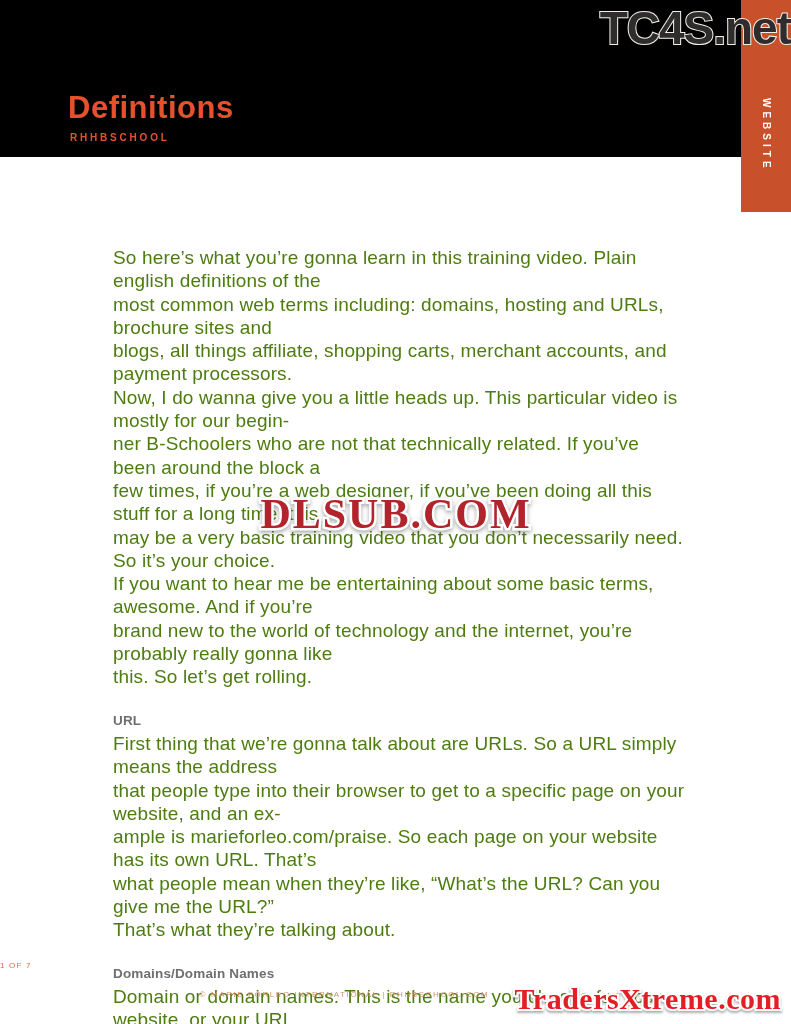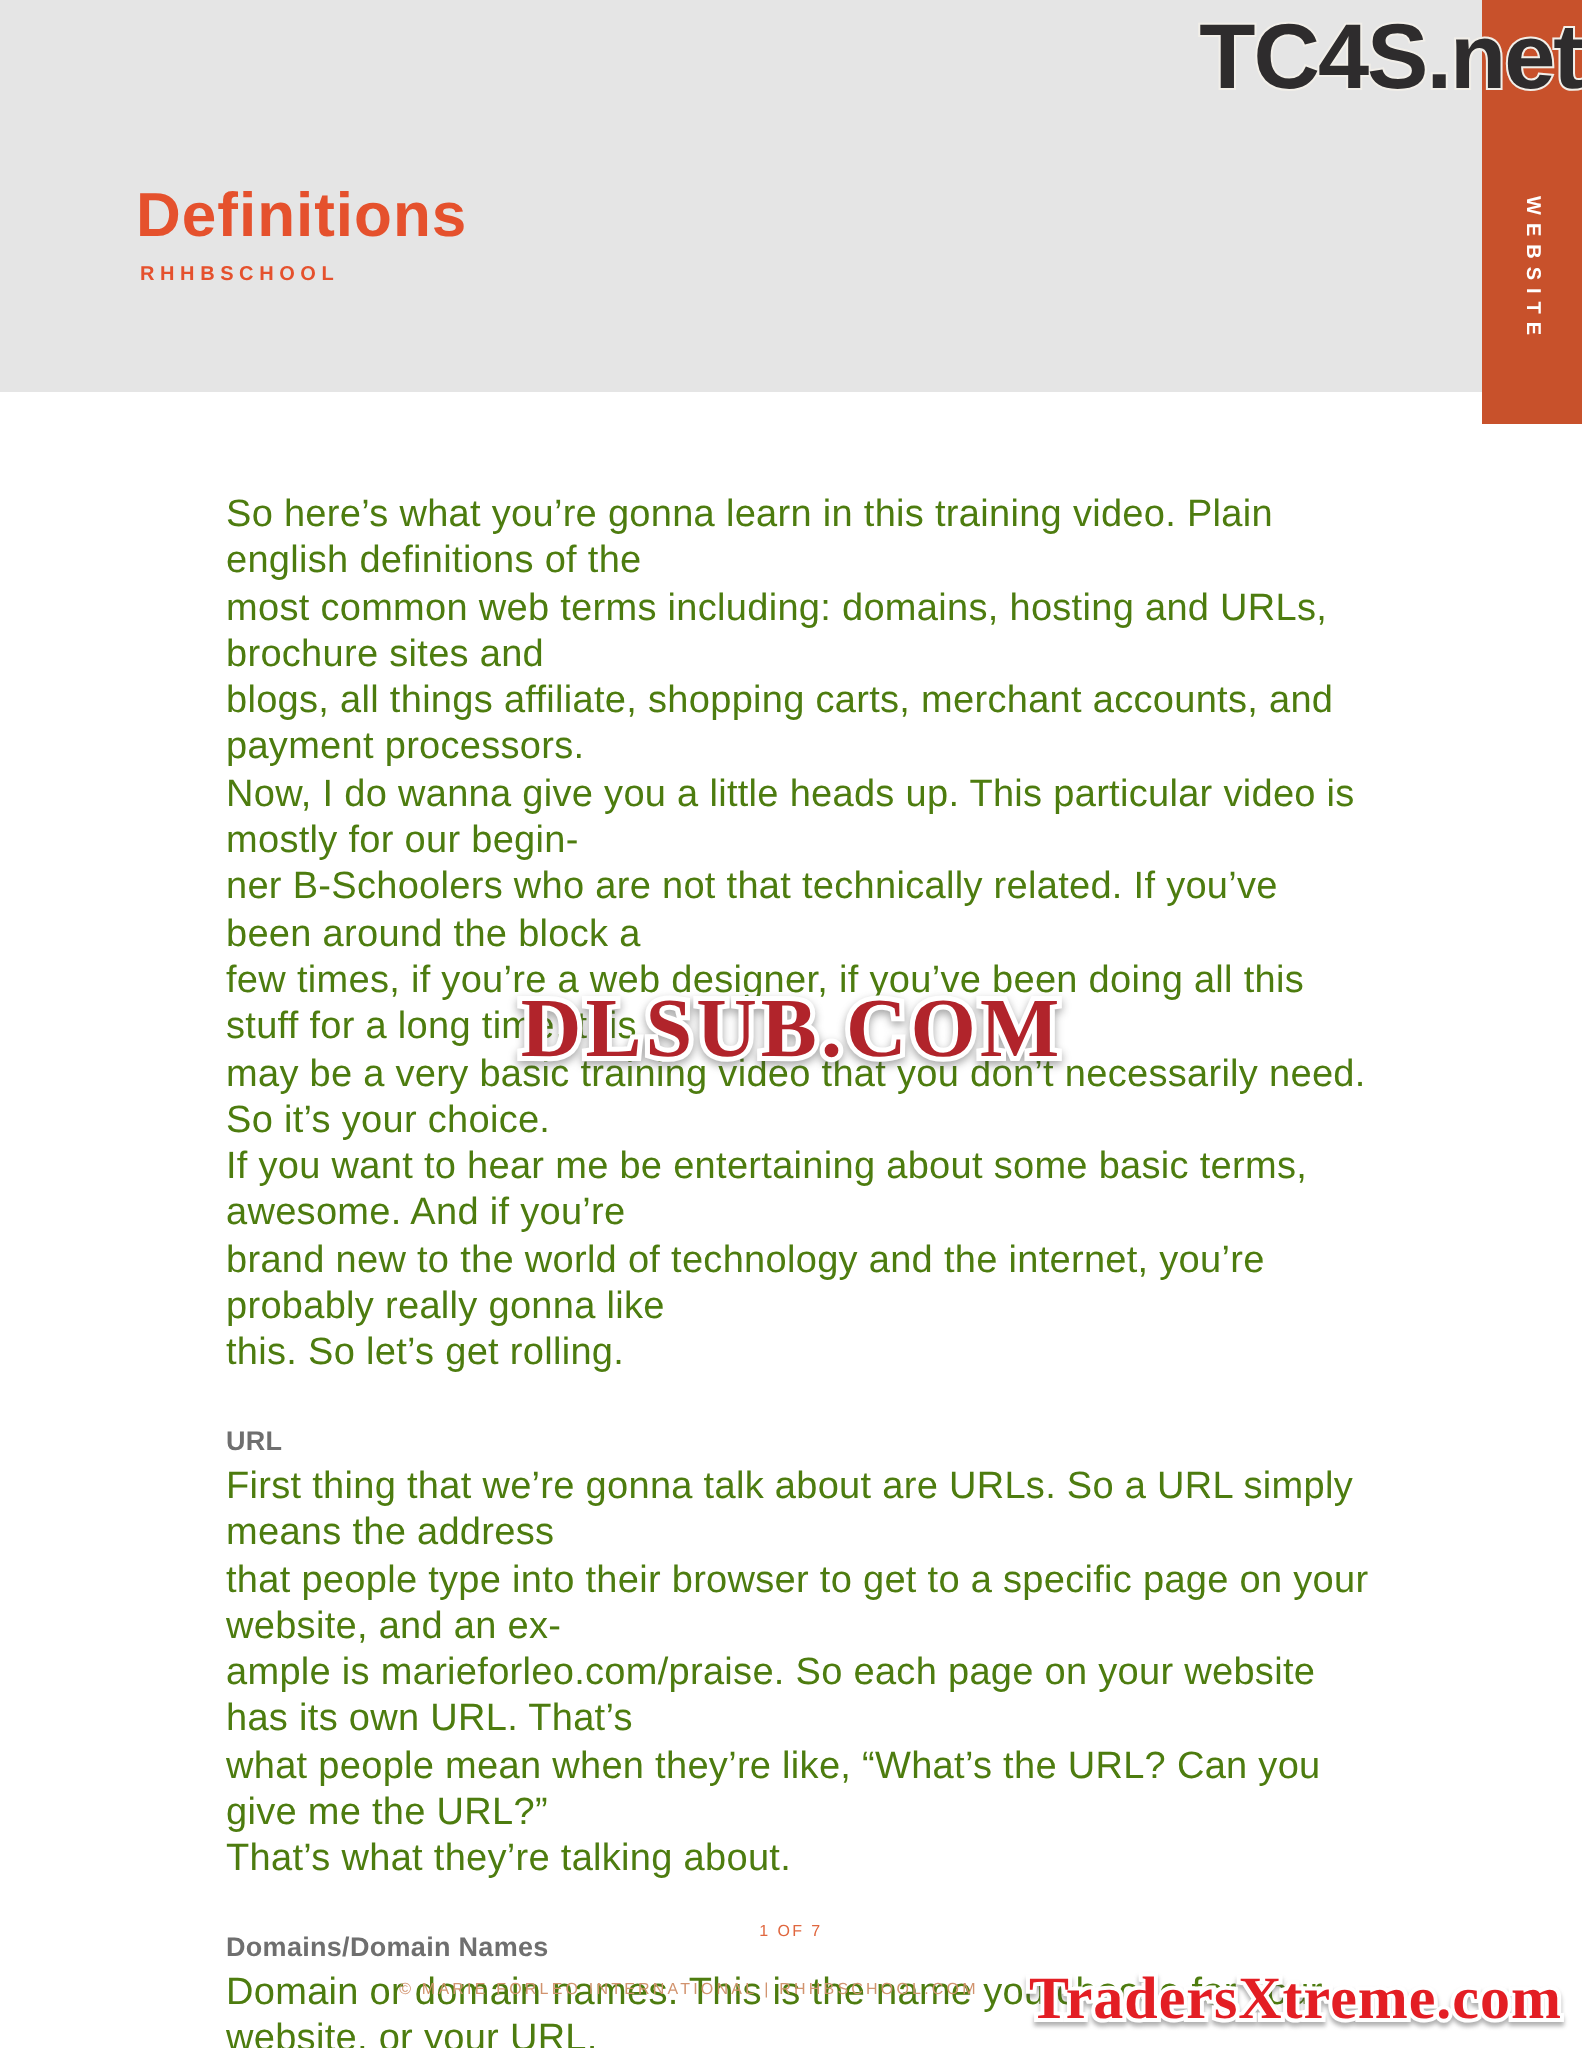--- a/index.html
+++ b/index.html
@@ -12,22 +12,22 @@
     height: 1024px;
     background: #ffffff;
     overflow: hidden;
   }
 
   
   .header-band {
     position: absolute;
     top: 0; left: 0;
     width: 791px;
-    height: 196px;
-    background: #e5e5e5;
+    height: 157px;
+    background: #000000;
     z-index: 1;
   }
   .doc-title {
     position: absolute;
     top: 90px;
     left: 68px;
     font-size: 31px;
     font-weight: bold;
     letter-spacing: 0.5px;
     color: #e5512d;
@@ -88,21 +88,21 @@
     color: #6f6f6f;
     letter-spacing: 0.15px;
   }
 
   
   .page-number {
     position: absolute;
     top: 961px;
     left: 0;
     width: 791px;
-    text-align: center;
+    text-align: left;
     font-size: 8px;
     font-weight: normal;
     letter-spacing: 1.2px;
     color: #e0673f;
     z-index: 3;
   }
   .copyright {
     position: absolute;
     top: 990px;
     left: 0;

